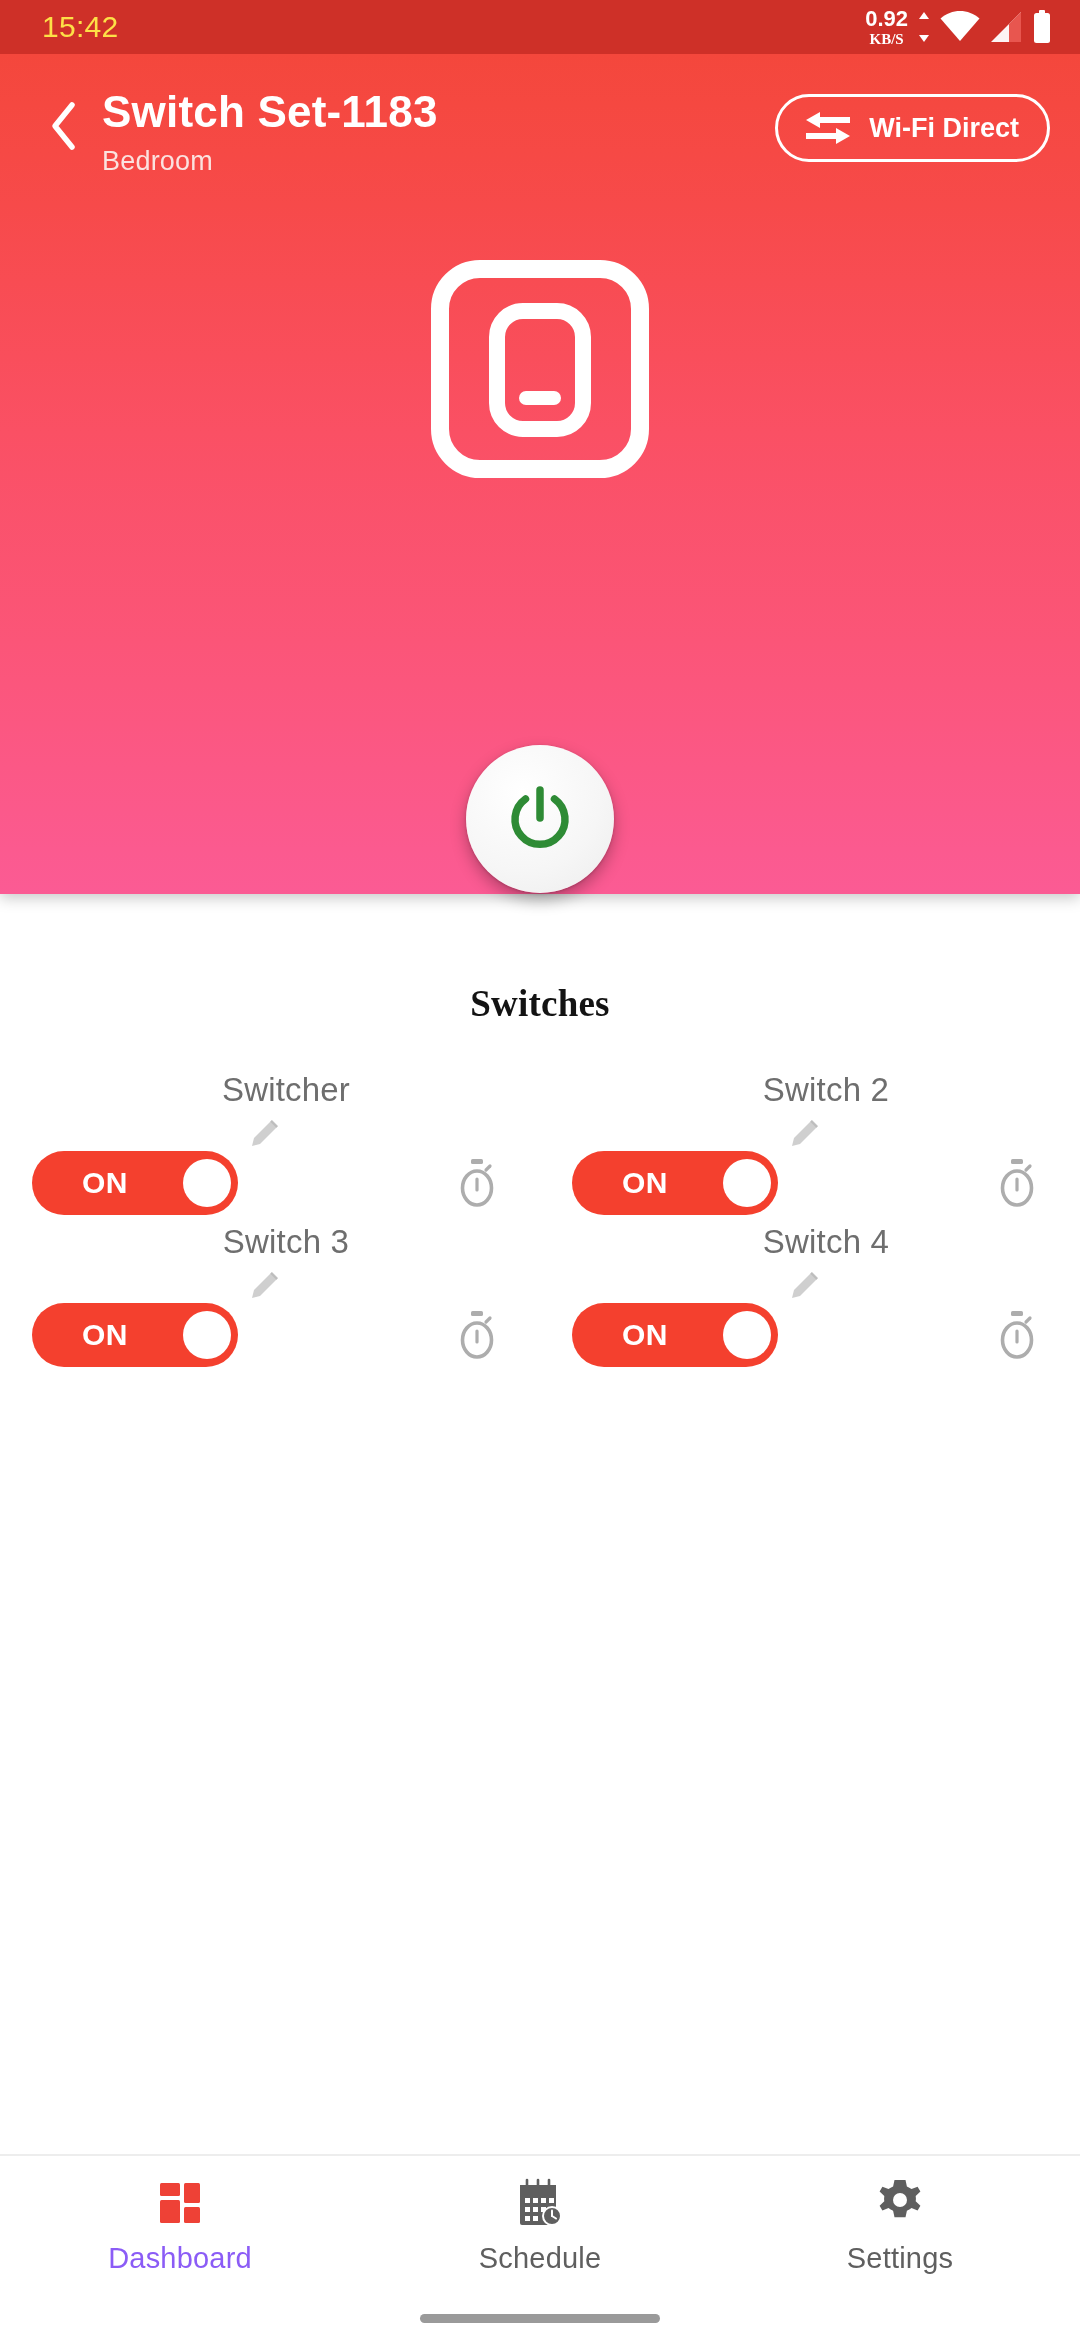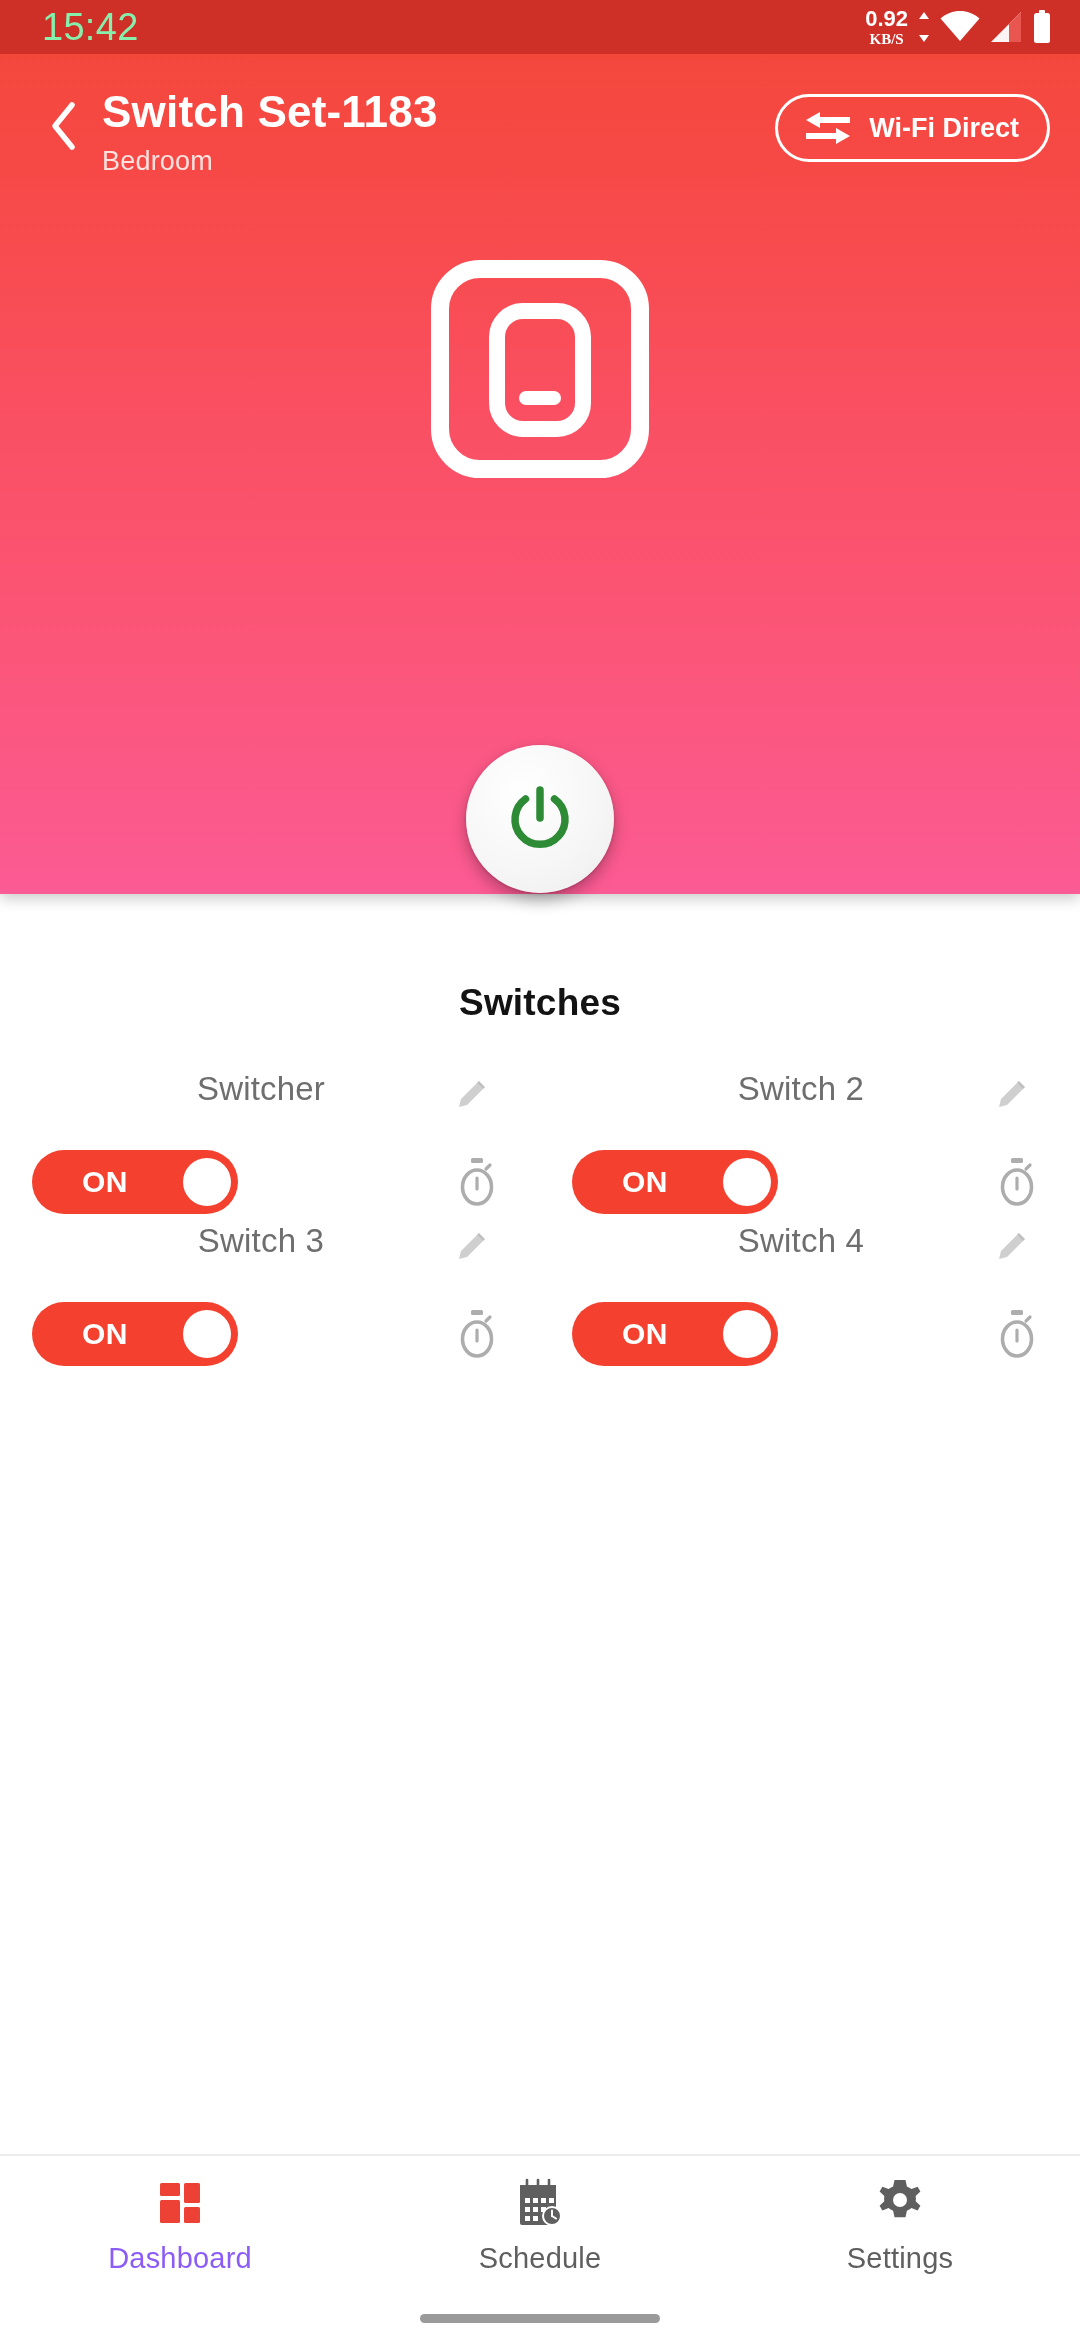--- a/index.html
+++ b/index.html
@@ -27,22 +27,22 @@
     background: #CE3028;
     display: flex;
     align-items: center;
     justify-content: space-between;
     padding: 0 28px 0 42px;
     flex: 0 0 auto;
     position: relative;
     z-index: 6;
   }
   .status-clock {
-    color: #86efac;
-    font-size: 38px;
+    color: #fde047;
+    font-size: 30px;
     letter-spacing: 0.3px;
   }
   .status-right {
     display: flex;
     align-items: center;
     gap: 9px;
   }
   .net-speed {
     display: flex;
     flex-direction: column;
@@ -143,36 +143,39 @@
     padding-top: 88px;
     position: relative;
     z-index: 2;
   }
   .section-title {
     text-align: center;
     font-size: 37px;
     font-weight: bold;
     color: #131313;
     letter-spacing: 0.2px;
+    font-family: Liberation Serif, serif;
   }
 
   .switch-grid {
     margin-top: 46px;
     display: grid;
     grid-template-columns: 1fr 1fr;
     row-gap: 8px;
   }
   .switch-cell {
     padding: 0 16px;
   }
   .switch-head {
     display: flex;
+    align-items: center;
     justify-content: space-between;
     padding: 0 28px 0 16px;
     height: 66px;
+    flex-direction: column;
   }
   .switch-name {
     flex: 1 1 auto;
     text-align: center;
     font-size: 33px;
     color: #6E6E6E;
     letter-spacing: 0.2px;
     padding-left: 44px;
   }
   .icon-btn {

